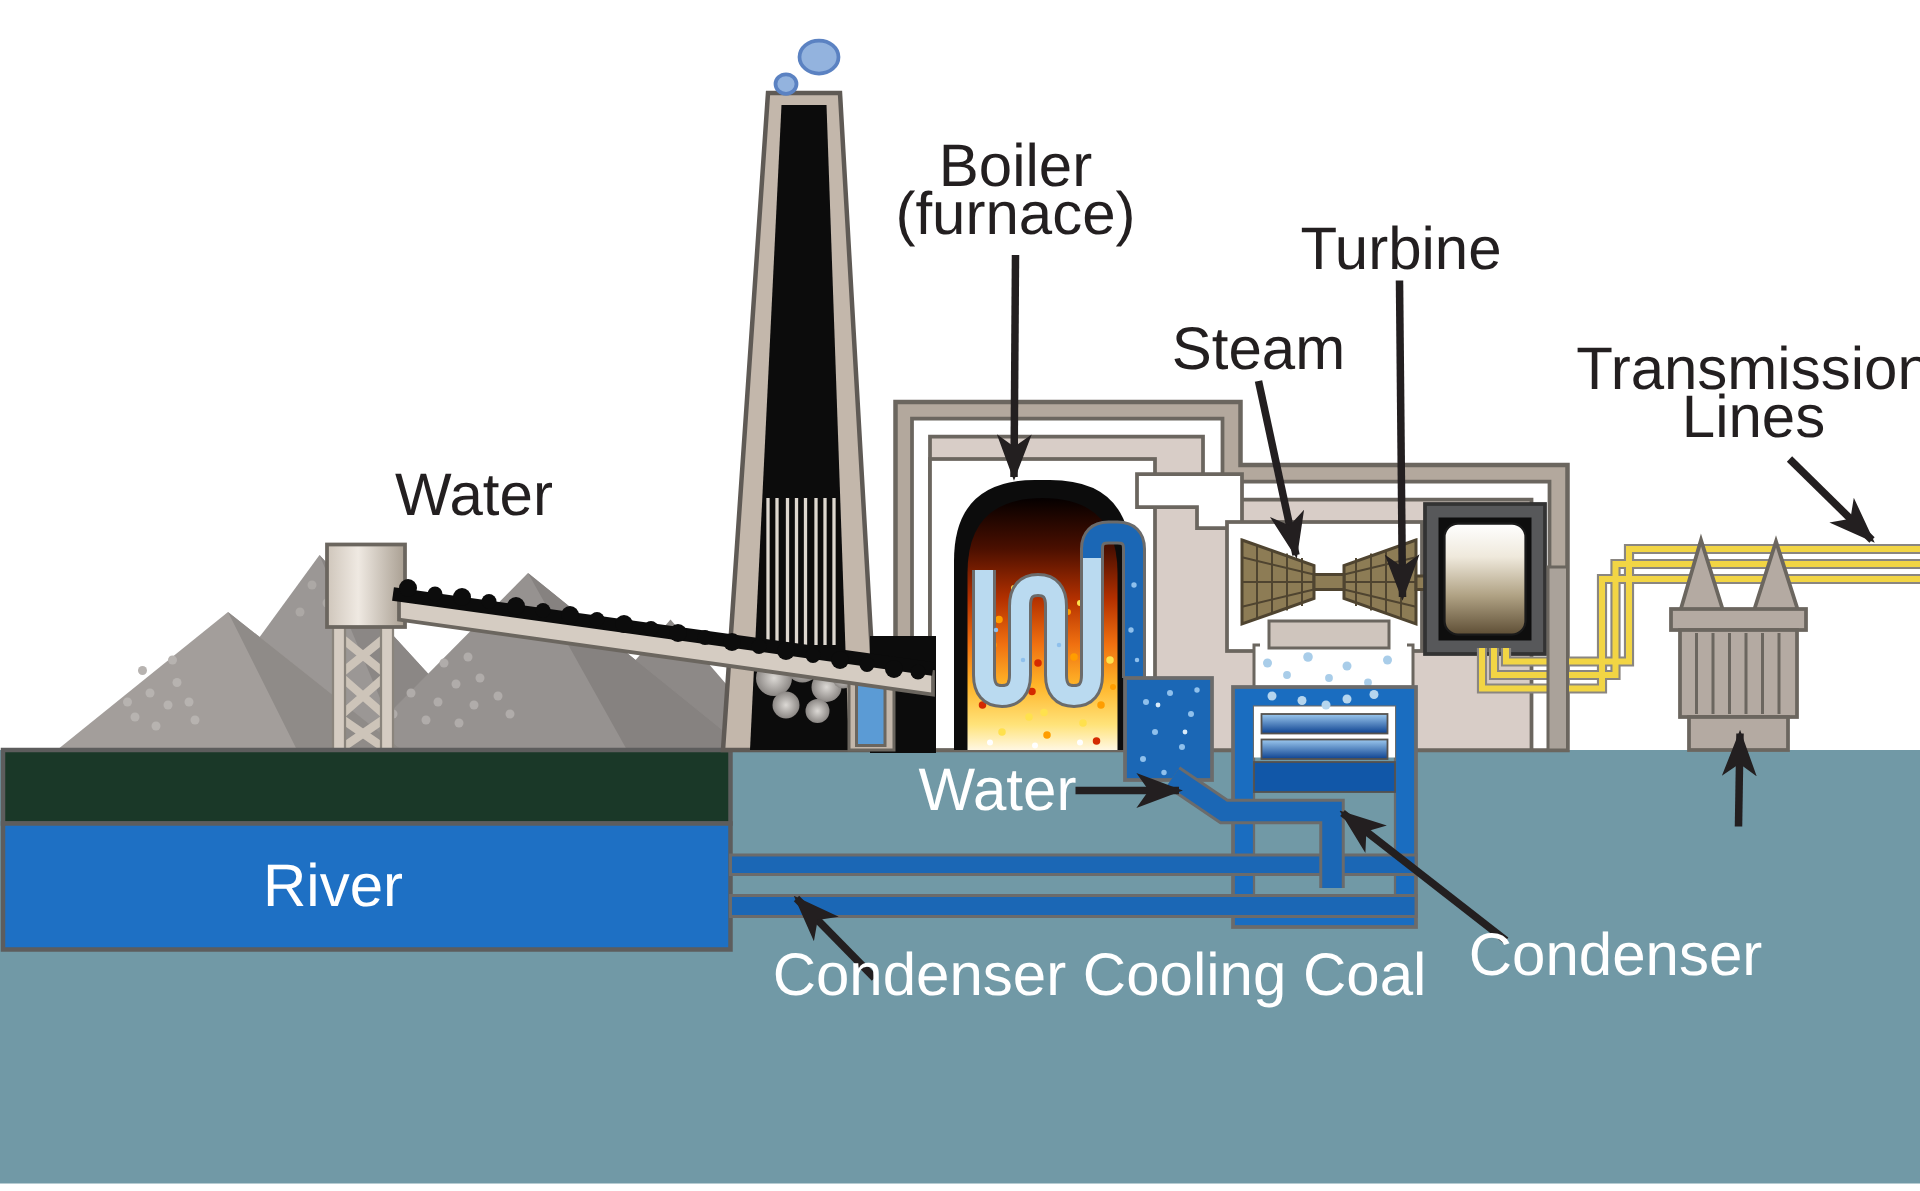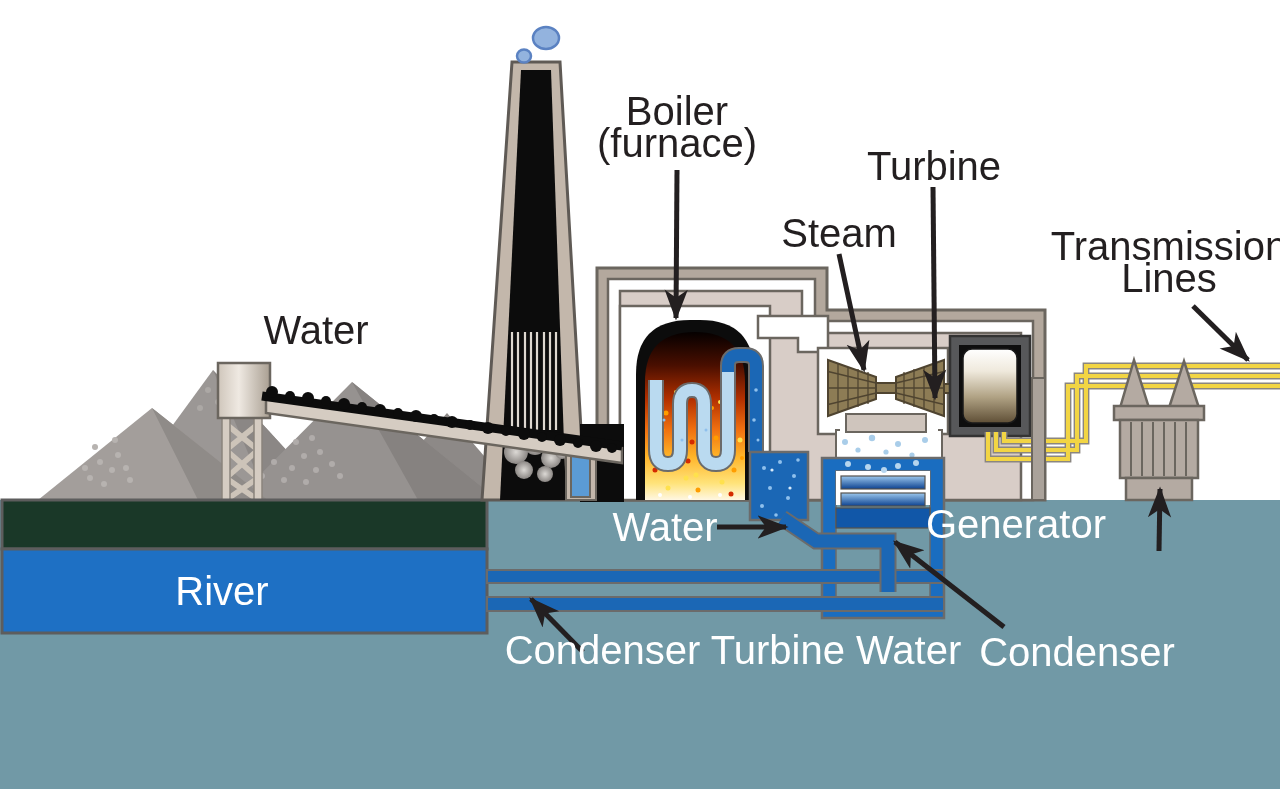--- a/index.html
+++ b/index.html
@@ -372,17 +372,16 @@
 </svg>
 
   <div class="lbl dark" style="left:316px;top:314px;">Water</div>
   <div class="lbl dark" style="left:677px;top:95px;">Boiler
 (furnace)</div>
   <div class="lbl dark" style="left:839px;top:217px;">Steam</div>
   <div class="lbl dark" style="left:934px;top:150px;text-align:center;">Turbine</div>
   <div class="lbl dark" style="left:1169px;top:230px;">Transmission
 Lines</div>
   <div class="lbl light" style="left:665px;top:511px;">Water</div>
-  <div class="lbl light" style="left:1016px;top:508px;">Generator</div>
   <div class="lbl light" style="left:222px;top:575px;">River</div>
-  <div class="lbl light" style="left:1077px;top:621px;margin-top:15px;">Condenser</div>
-  <div class="lbl light" style="left:733px;top:634px;">Condenser Turbine Water</div>
+  <div class="lbl light" style="left:1077px;top:621px;">Condenser</div>
+  <div class="lbl light" style="left:733px;top:634px;">Condenser Cooling Coal</div>
 </div>
 
 </body></html>

